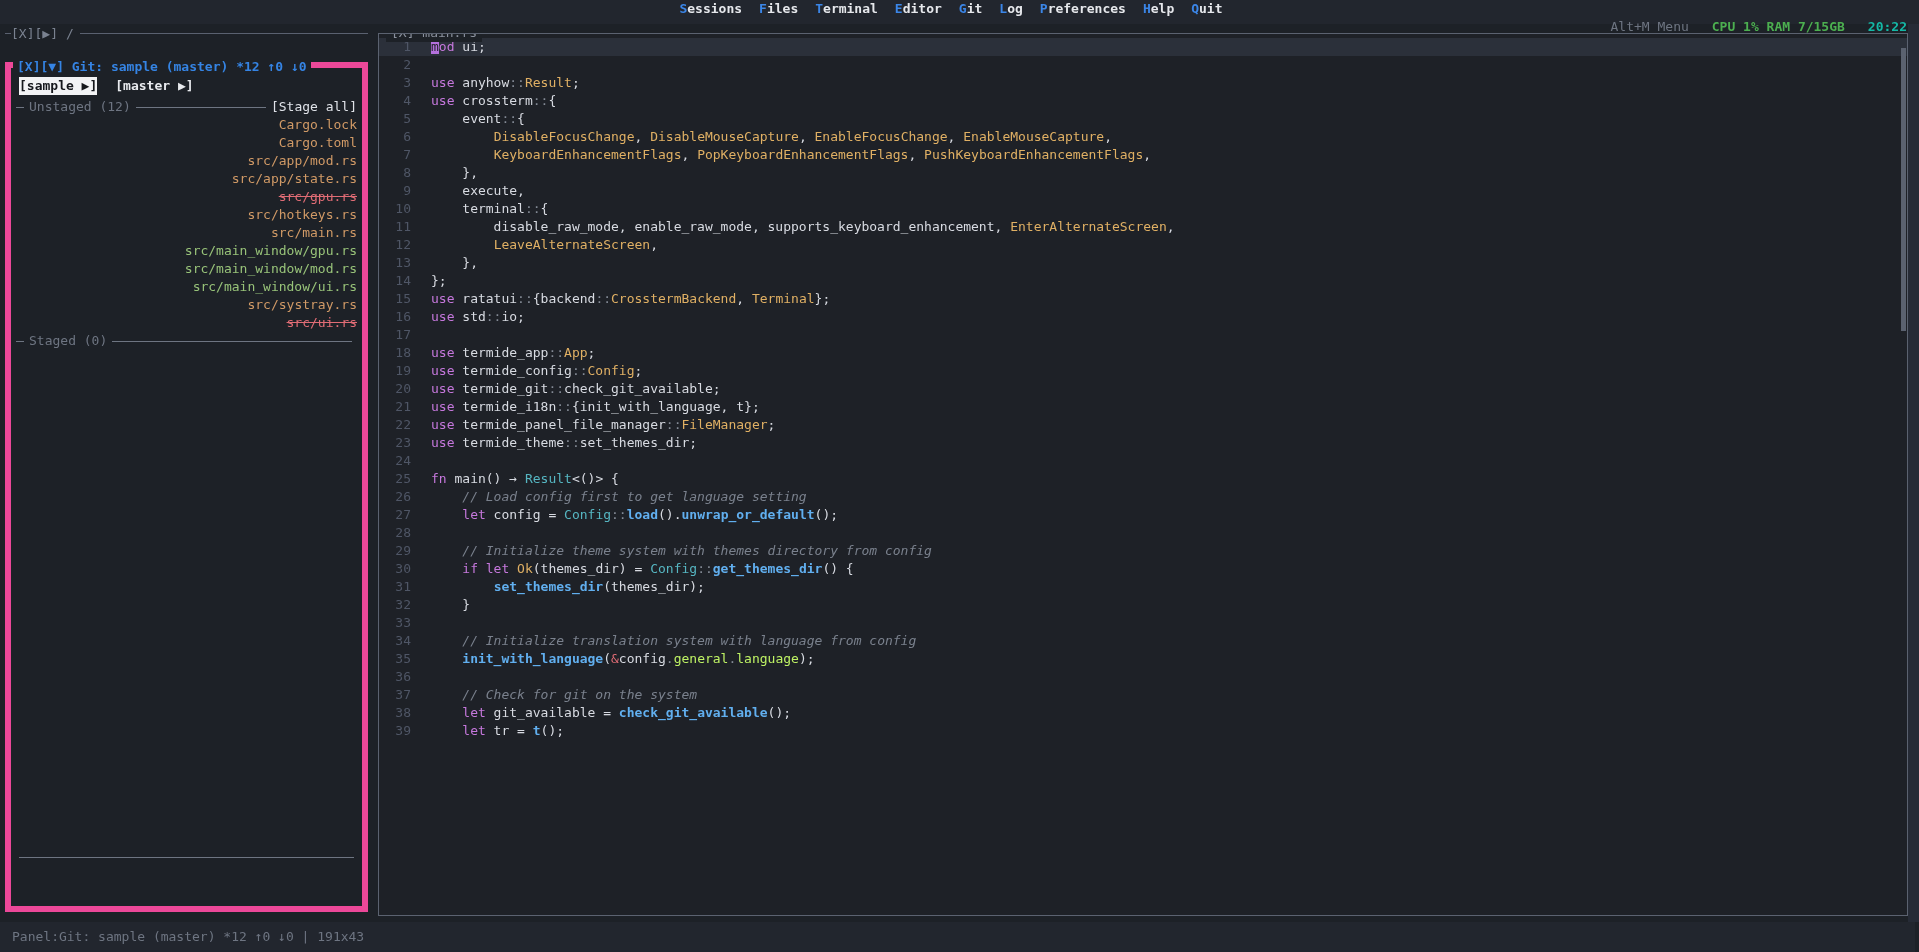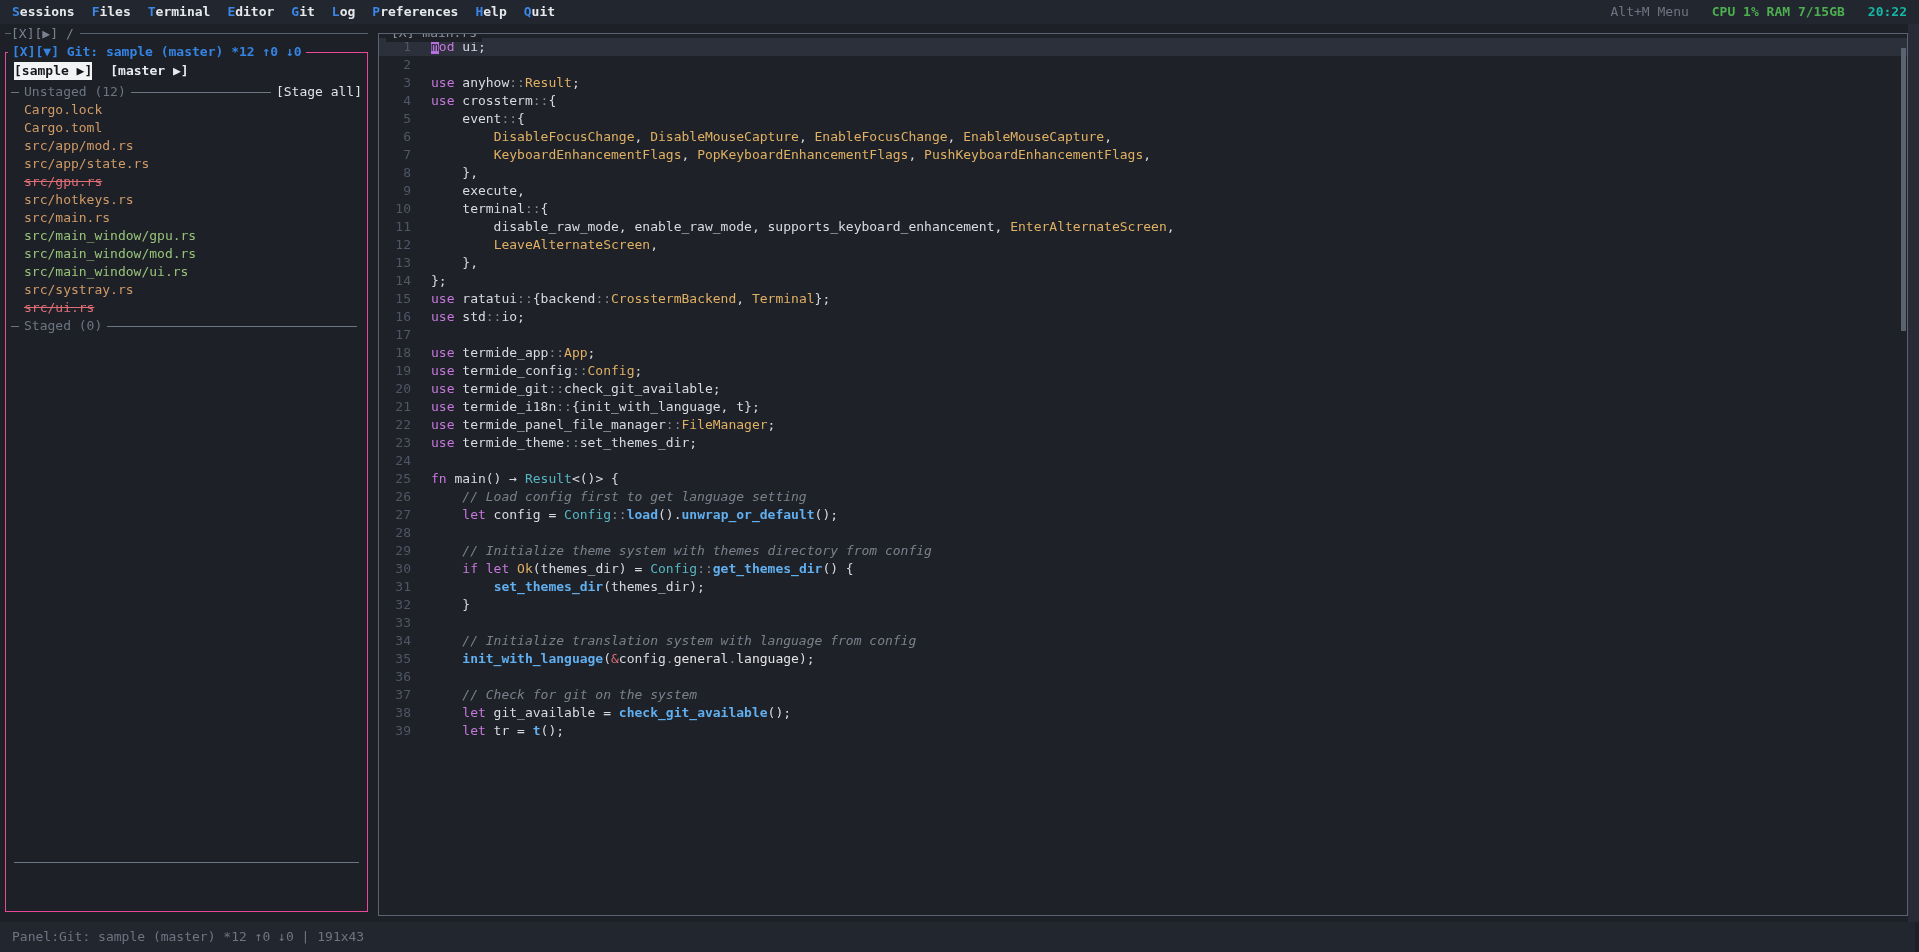--- a/index.html
+++ b/index.html
@@ -7,53 +7,53 @@
   .screen {
     position:relative; width:1919px; height:952px; overflow:hidden;
     background:#1d2127;
     font-family:"DejaVu Sans Mono", monospace;
     font-size:13px; line-height:18px;
     color:#d8dbe2;
   }
   
   .menubar {
     position:absolute; top:0; left:0; right:0; height:24px;
-    background:#22262e; display:flex; align-items:center; padding:0 12px;
+    background:#22262e; display:flex; align-items:center; padding:0 12px;flex-direction:column;
   }
   .menu-items { display:flex; }
   .menu-item { margin-right:17px; color:#e6e8ec; font-weight:bold; cursor:default; }
   .menu-item .accel { color:#3b86e8; }
   .menubar-right { margin-left:auto; display:flex; align-items:center; gap:23px; }
   .hint { color:#6e7582; }
   .stats { color:#4caf50; font-weight:bold; }
   .clock { color:#14b8a6; font-weight:bold; }
   
   .workspace { position:absolute; top:24px; left:0; right:0; bottom:30px; display:flex; }
   .left-col { width:372px; flex:none; display:flex; flex-direction:column; padding:1px 4px 10px 5px; }
   .collapsed-row { height:17px; display:flex; align-items:center; color:#7a8290; }
   .collapsed-row .lead { width:6px; border-top:1px solid #5a6170; flex:none; }
   .collapsed-row .ttl { margin:0 6px 0 8px; }
   .collapsed-row .hline { flex:1; border-top:1px solid #5a6170; }
   .git-panel {
-    flex:1; margin-top:10px; border:1px solid #ec4899; position:relative;
+    flex:1; margin-top:20px; border:6px solid #ec4899; position:relative;
     display:flex; flex-direction:column; background:#1d2127;
   }
   .git-title {
     position:absolute; top:-10px; left:2px; background:#1d2127;
     padding:0 4px; color:#3584e4; font-weight:bold; white-space:pre;
   }
   .git-body { flex:1; padding:9px 5px 6px 5px; display:flex; flex-direction:column; }
   .repo-row { display:flex; gap:18px; padding-left:3px; margin-bottom:3px; height:18px; }
   .repo-btn { color:#e8eaee; font-weight:bold; white-space:pre; }
   .repo-btn.selected { background:#f2f3f5; color:#15171c; }
   .section-row { display:flex; align-items:center; color:#6e7582; height:18px; white-space:pre; }
   .section-row .dash { width:8px; border-top:1px solid #6e7582; margin-right:5px; flex:none; }
   .section-row .hline { flex:1; border-top:1px solid #6e7582; margin:0 5px; }
   .section-row .action { color:#dfe2e8; }
-  .file-list { display:flex; flex-direction:column; }
+  .file-list { display:flex; flex-direction:column;text-align:right; }
   .file-row { height:18px; padding-left:13px; white-space:pre; cursor:default; }
   .file-row.modified { color:#d19a66; }
   .file-row.added { color:#98c379; }
   .file-row.deleted { color:#e06c75; text-decoration:line-through; }
   .git-spacer { flex:1; }
   .inner-sep { border-top:1px solid #6e7582; margin:0 3px 42px 3px; }
   
   .editor-panel {
     flex:1; margin:9px 0 6px 6px; border:1px solid #5b6270; position:relative;
     background:#1e2127; overflow:hidden;
@@ -64,21 +64,21 @@
   }
   .code { padding-top:4px; }
   .code-line { display:flex; height:18px; white-space:pre; }
   .code-line.active { background:#2b303a; }
   .gutter { width:32px; flex:none; text-align:right; color:#4f5666; }
   .src { margin-left:20px;text-align:right; }
   .kw  { color:#c678dd; }
   .ty  { color:#e0b064; }
   .tyc { color:#56b6c2; }
   .fn  { color:#61afef;font-weight:bold; }
-  .fld { color:#e5e5e5; }
+  .fld { color:#bef264; }
   .cm  { color:#7a818d; font-style:italic; }
   .pu  { color:#848b96; }
   .op  { color:#e06c75; }
   .fg  { color:#d8dbe2; }
   .cur { background:#b470dd; color:#1e2127; }
   .scrollbar { position:absolute; top:14px; right:1px; width:5px; height:283px; background:#5b6270; }
   .right-strip { width:11px; flex:none; background:#262b36; }
   
   .statusbar {
     position:absolute; left:0; right:4px; bottom:0; height:30px;

